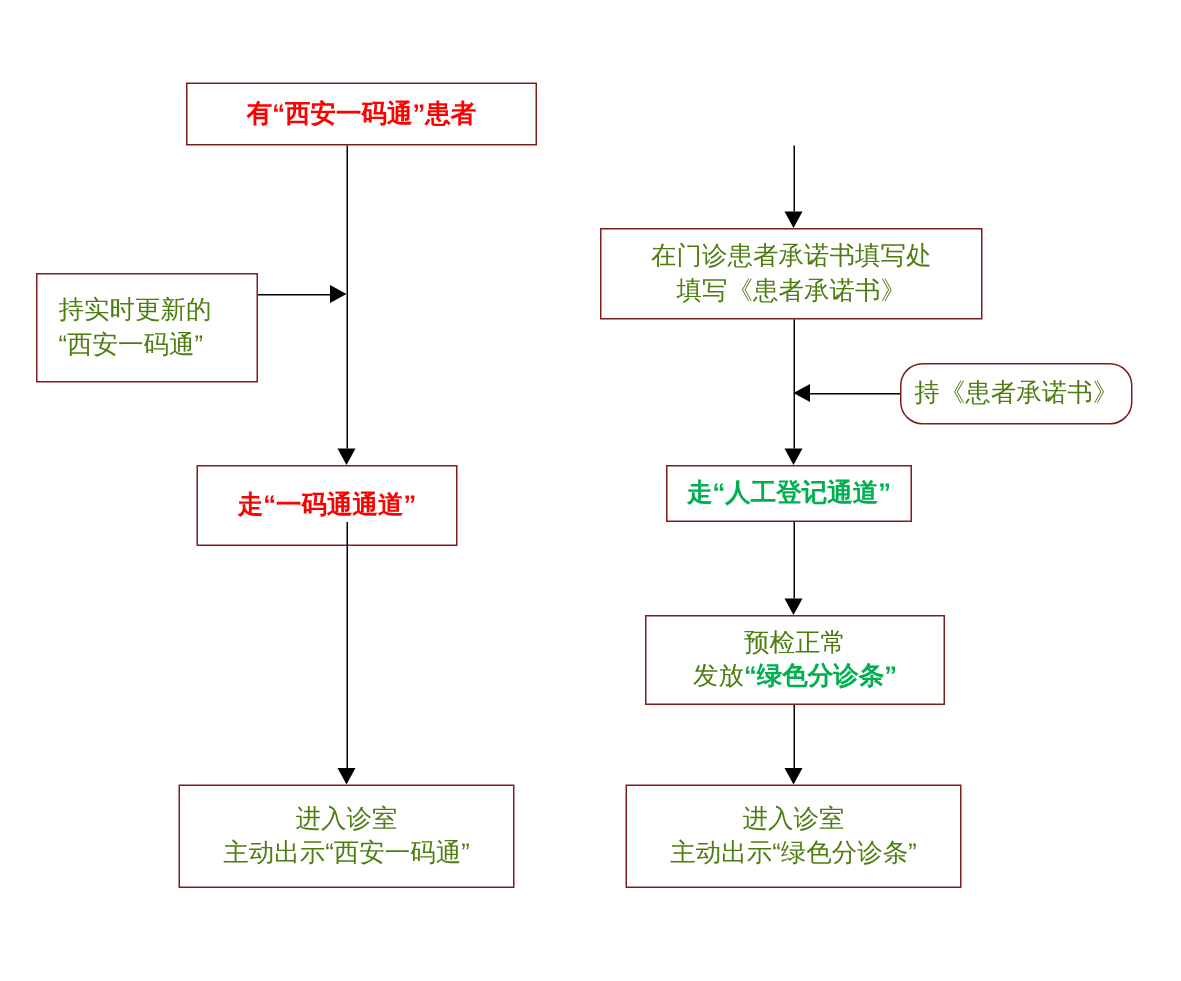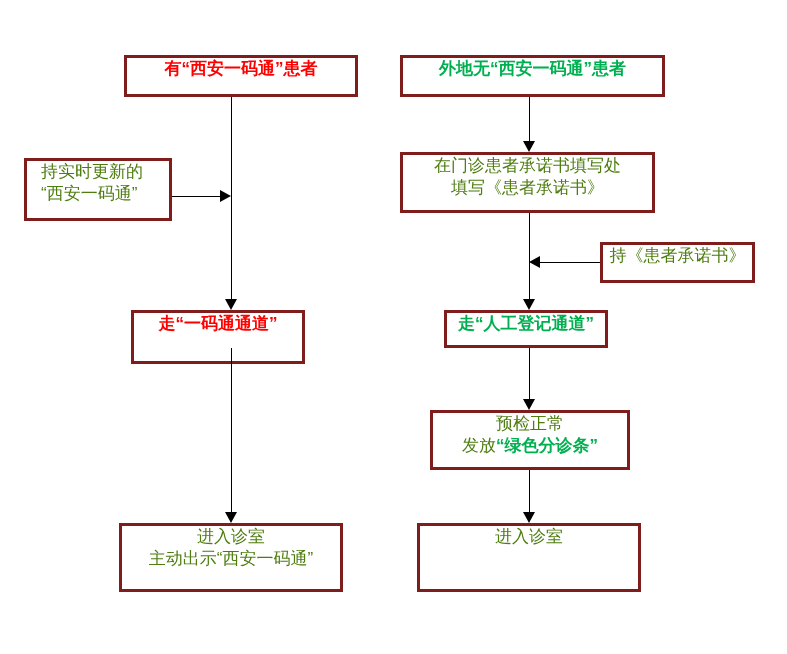--- a/index.html
+++ b/index.html
@@ -13,25 +13,26 @@
   #canvas {
     position: relative;
     width: 787px;
     height: 654px;
     background: #ffffff;
     overflow: hidden;
   }
   .node {
     position: absolute;
     box-sizing: border-box;
-    border: 3px solid #7f1d1d;
+    border: 1px solid #7f1d1d;
     background: #ffffff;
     display: flex;
     flex-direction: column;
     align-items: center;
+    justify-content: center;
     text-align: center;
     line-height: 1.30;
     color: #000000;
     font-size: 17px;
     white-space: nowrap;
   }
   .node .line {
     display: block;
   }
   .red {
@@ -91,56 +92,53 @@
 
 <div id="canvas">
 
   <div class="node" style="left:124px; top:55px; width:234px; height:42px;">
     <span class="line red">有“西安一码通”患者</span>
   </div>
 
   <div class="vline" style="left:231px; top:97px; height:202px;"></div>
   <div class="arrow-down" style="left:225px; top:299px;"></div>
 
-  <div class="node left-align" style="left:24px; top:158px; width:148px; height:63px;">
+  <div class="node left-align" style="left:24px; top:182px; width:148px; height:73px;">
     <span class="line black">持实时更新的</span>
     <span class="line black">“西安一码通”</span>
   </div>
 
   <div class="hline" style="left:172px; top:196px; width:50px;"></div>
   <div class="arrow-right" style="left:220px; top:190px;"></div>
 
   <div class="node" style="left:131px; top:310px; width:174px; height:54px;">
     <span class="line red">走“一码通通道”</span>
   </div>
 
   <div class="vline" style="left:231px; top:348px; height:164px;"></div>
   <div class="arrow-down" style="left:225px; top:512px;"></div>
 
   <div class="node" style="left:119px; top:523px; width:224px; height:69px;">
     <span class="line black">进入诊室</span>
     <span class="line black">主动出示“西安一码通”</span>
   </div>
 
-  <div class="node" style="left:400px; top:55px; width:265px; height:42px;">
-    <span class="line green">外地无“西安一码通”患者</span>
-  </div>
 
   <div class="vline" style="left:529px; top:97px; height:44px;"></div>
   <div class="arrow-down" style="left:523px; top:141px;"></div>
 
   <div class="node" style="left:400px; top:152px; width:255px; height:61px;">
     <span class="line black">在门诊患者承诺书填写处</span>
     <span class="line black">填写《患者承诺书》</span>
   </div>
 
   <div class="vline" style="left:529px; top:213px; height:86px;"></div>
   <div class="arrow-down" style="left:523px; top:299px;"></div>
 
-  <div class="node" style="left:600px; top:242px; width:155px; height:41px;">
+  <div class="node" style="left:600px; top:242px; width:155px; height:41px;border-radius:15px;">
     <span class="line black">持《患者承诺书》</span>
   </div>
 
   <div class="hline" style="left:538px; top:262px; width:62px;"></div>
   <div class="arrow-left" style="left:529px; top:256px;"></div>
 
   <div class="node" style="left:444px; top:310px; width:164px; height:38px;">
     <span class="line green">走“人工登记通道”</span>
   </div>
 
@@ -152,15 +150,16 @@
     <span class="line">
       <span class="black">发放</span><span class="green">“绿色分诊条”</span>
     </span>
   </div>
 
   <div class="vline" style="left:529px; top:470px; height:42px;"></div>
   <div class="arrow-down" style="left:523px; top:512px;"></div>
 
   <div class="node" style="left:417px; top:523px; width:224px; height:69px;">
     <span class="line black">进入诊室</span>
+    <span class="line black">主动出示“绿色分诊条”</span>
   </div>
 
 </div>
 
 </body></html>

